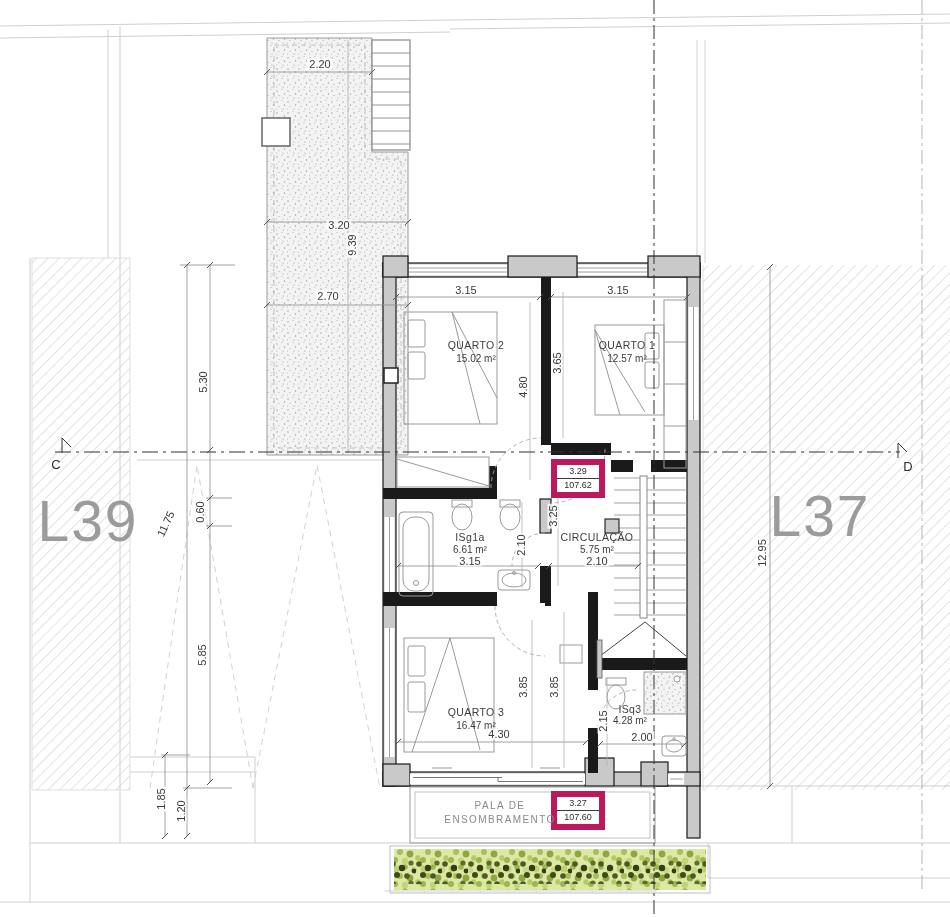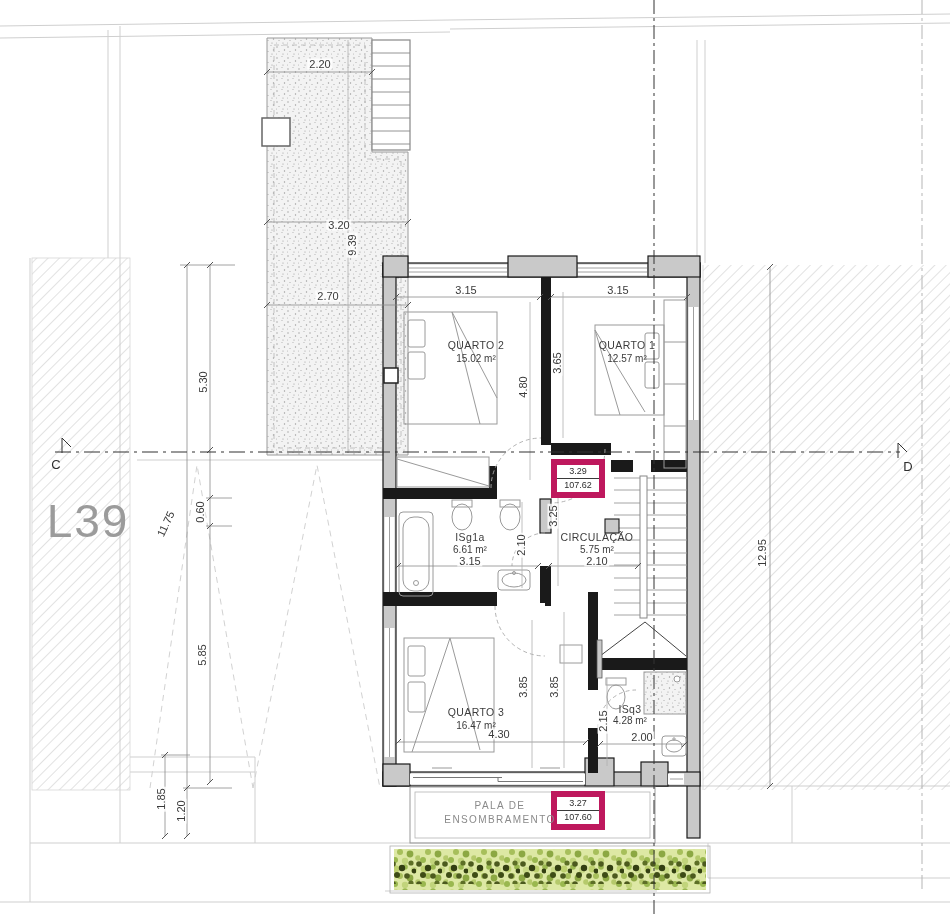--- a/index.html
+++ b/index.html
@@ -7,21 +7,21 @@
           font-family:"Liberation Sans", sans-serif;}
   #plan-svg{position:absolute;left:0;top:0;}
   .lbl{position:absolute;font-size:11px;color:#3a3a3a;white-space:nowrap;line-height:1;
        transform:translate(-50%,-50%);background:rgba(255,255,255,.82);padding:0 2px;}
   .lbl.v{transform:translate(-50%,-50%) rotate(-90deg);}
   .lbl.nobg{background:transparent;}
   .room-name{position:absolute;font-size:10.5px;letter-spacing:.4px;color:#3c3c3c;
        transform:translate(-50%,-50%);white-space:nowrap;line-height:1;}
   .room-area{position:absolute;font-size:10px;color:#3c3c3c;
        transform:translate(-50%,-50%);white-space:nowrap;line-height:1;text-align:center;}
-  .lot-label{position:absolute;font-size:46px;color:#9b9b9b;letter-spacing:2px;
+  .lot-label{position:absolute;font-size:57px;color:#9b9b9b;letter-spacing:2px;
        transform:translate(-50%,-50%);line-height:1;}
   .sec-letter{position:absolute;font-size:13px;color:#2e2e2e;transform:translate(-50%,-50%);line-height:1;}
   .canopy-label{position:absolute;text-align:center;font-size:10px;color:#8a8a8a;
        letter-spacing:1.4px;transform:translate(-50%,-50%);line-height:1.35;}
   .level-box{position:absolute;width:42px;border:6px solid #be185d;background:#fff;
        font-size:9px;color:#2e2e2e;text-align:center;line-height:1;}
   .level-box .r1{padding:2px 0;border-bottom:1px solid #3a3a3a;}
   .level-box .r2{padding:2px 0;}
 </style>
 </head>
@@ -360,20 +360,21 @@
       <line x1="898" y1="443" x2="907" y2="452"></line>
     </g>
   </g>
   <g>
     <line x1="654" y1="0" x2="654" y2="917" stroke="#333" stroke-width="1" stroke-dasharray="14 4 3 4"></line>
     <line x1="922" y1="0" x2="922" y2="890" stroke="#b5b5b5" stroke-width="1" stroke-dasharray="14 4 3 4"></line>
   </g>
 </svg>
 
 <span class="lot-label" style="left:88px;top:521px;">L39</span>
+<span class="lot-label" style="left:820px;top:516px;">L37</span>
 <span class="sec-letter" style="left:56px;top:464px;">C</span>
 <span class="sec-letter" style="left:908px;top:466px;">D</span>
 
 <span class="room-name" style="left:476px;top:345px;">QUARTO 2</span>
 <span class="room-area" style="left:476px;top:359px;">15.02 m²</span>
 <span class="room-name" style="left:627px;top:345px;">QUARTO 1</span>
 <span class="room-area" style="left:627px;top:359px;">12.57 m²</span>
 <span class="room-name" style="left:470px;top:537px;">ISg1a</span>
 <span class="room-area" style="left:470px;top:550px;">6.61 m²</span>
 <span class="room-name" style="left:597px;top:537px;">CIRCULAÇÃO</span>

